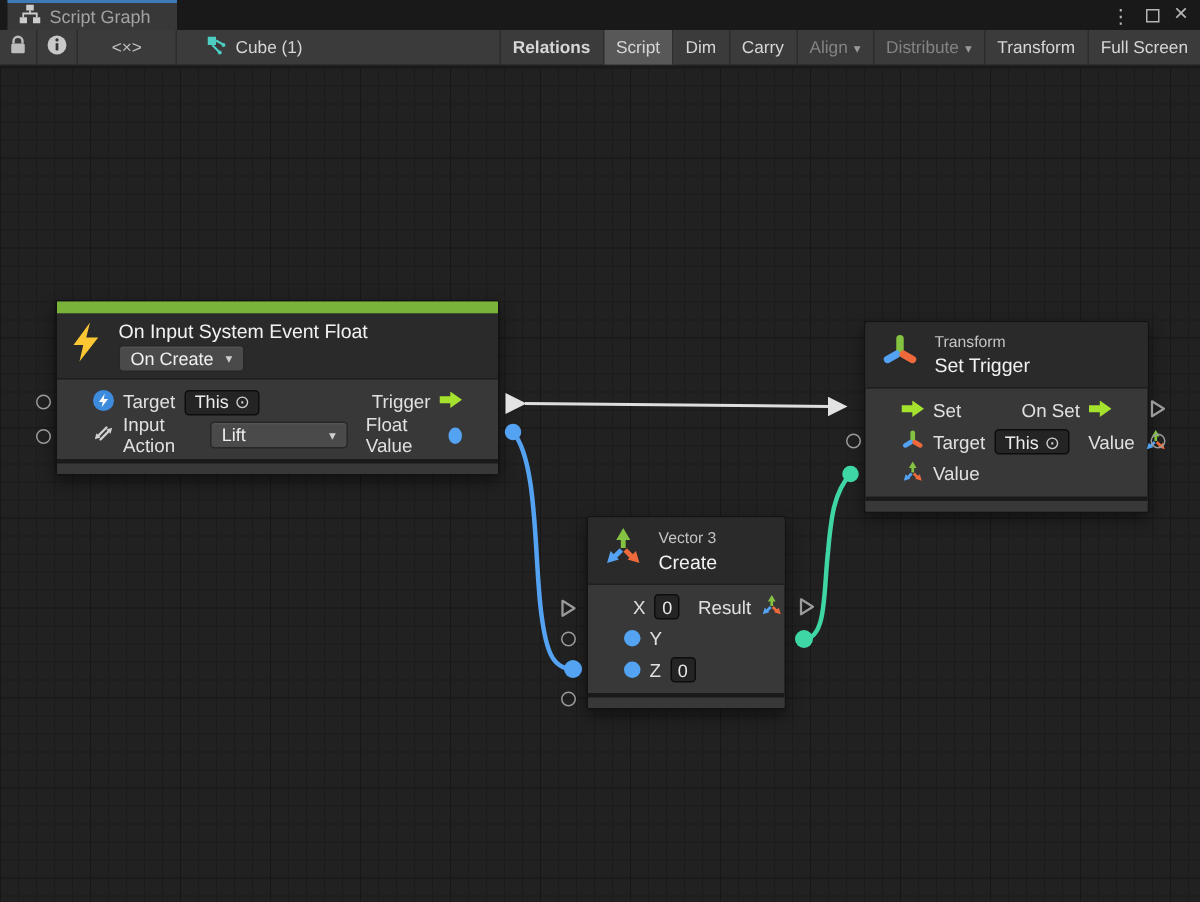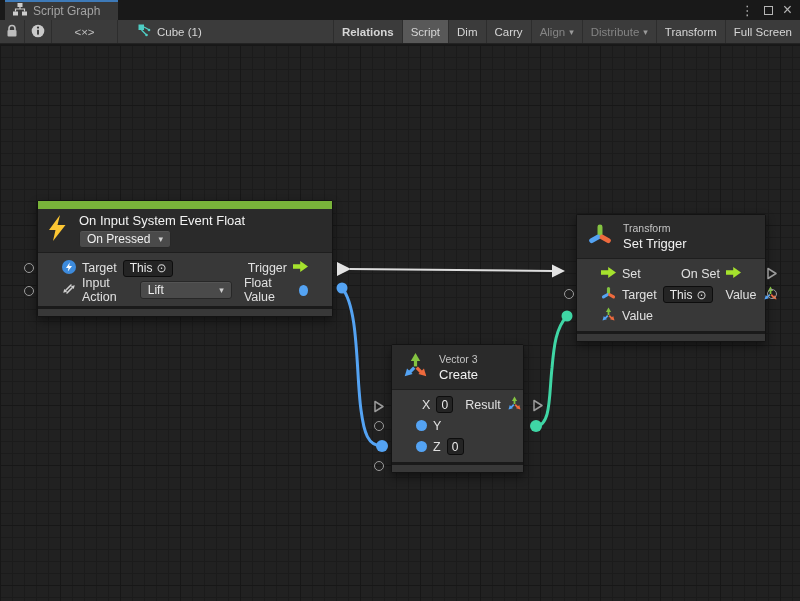--- a/index.html
+++ b/index.html
@@ -164,21 +164,21 @@
     <div class="color-strip"></div>
     <div class="node-header" style="height:44px">
       <span>
         <svg width="19" height="27" viewBox="0 0 19 27">
           <polygon points="12,0 1,15 7.5,15 5,26 17.5,10 9.5,10" fill="#fdc733"></polygon>
         </svg>
       </span>
       <span class="hdr-col">
         <span class="node-title">On Input System Event Float</span>
         <span class="dropdown" style="align-self:flex-start">
-          <span>On Pressed</span>
+          <span>On Create</span>
           <span class="dd">▾</span>
         </span>
       </span>
     </div>
     <div class="node-body">
       <div class="node-row">
         <span>
           <svg width="14" height="14" viewBox="0 0 14 14">
             <circle cx="7" cy="7" r="7" fill="#3d8bdd"></circle>
             <polygon points="7.8,2.5 4,8 6.5,8 5.8,11.5 10,6 7.2,6" fill="#fff"></polygon>

